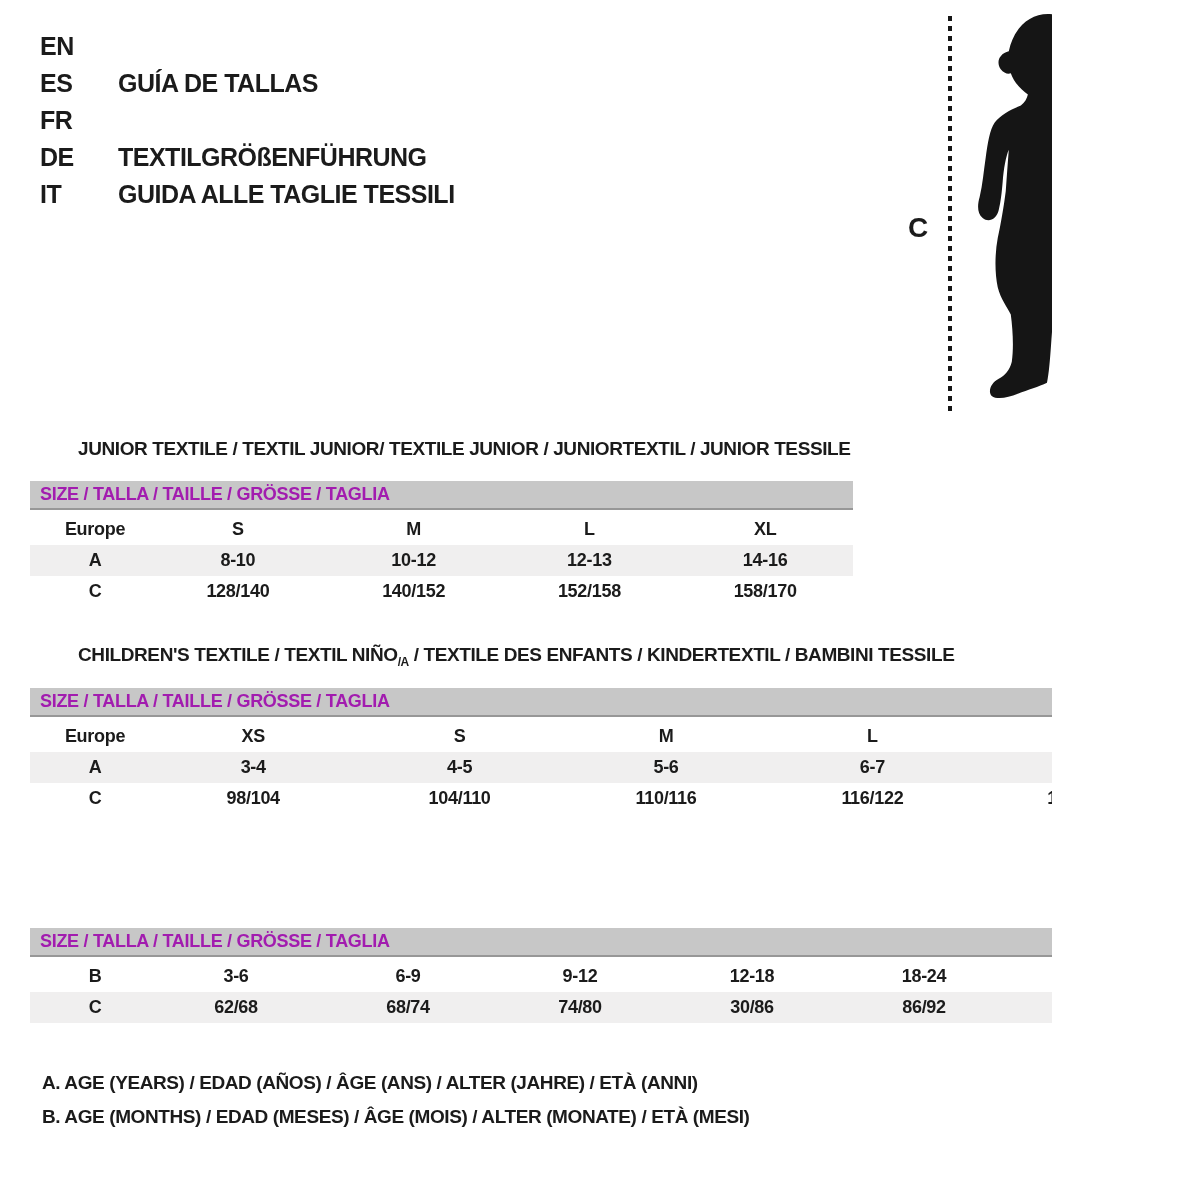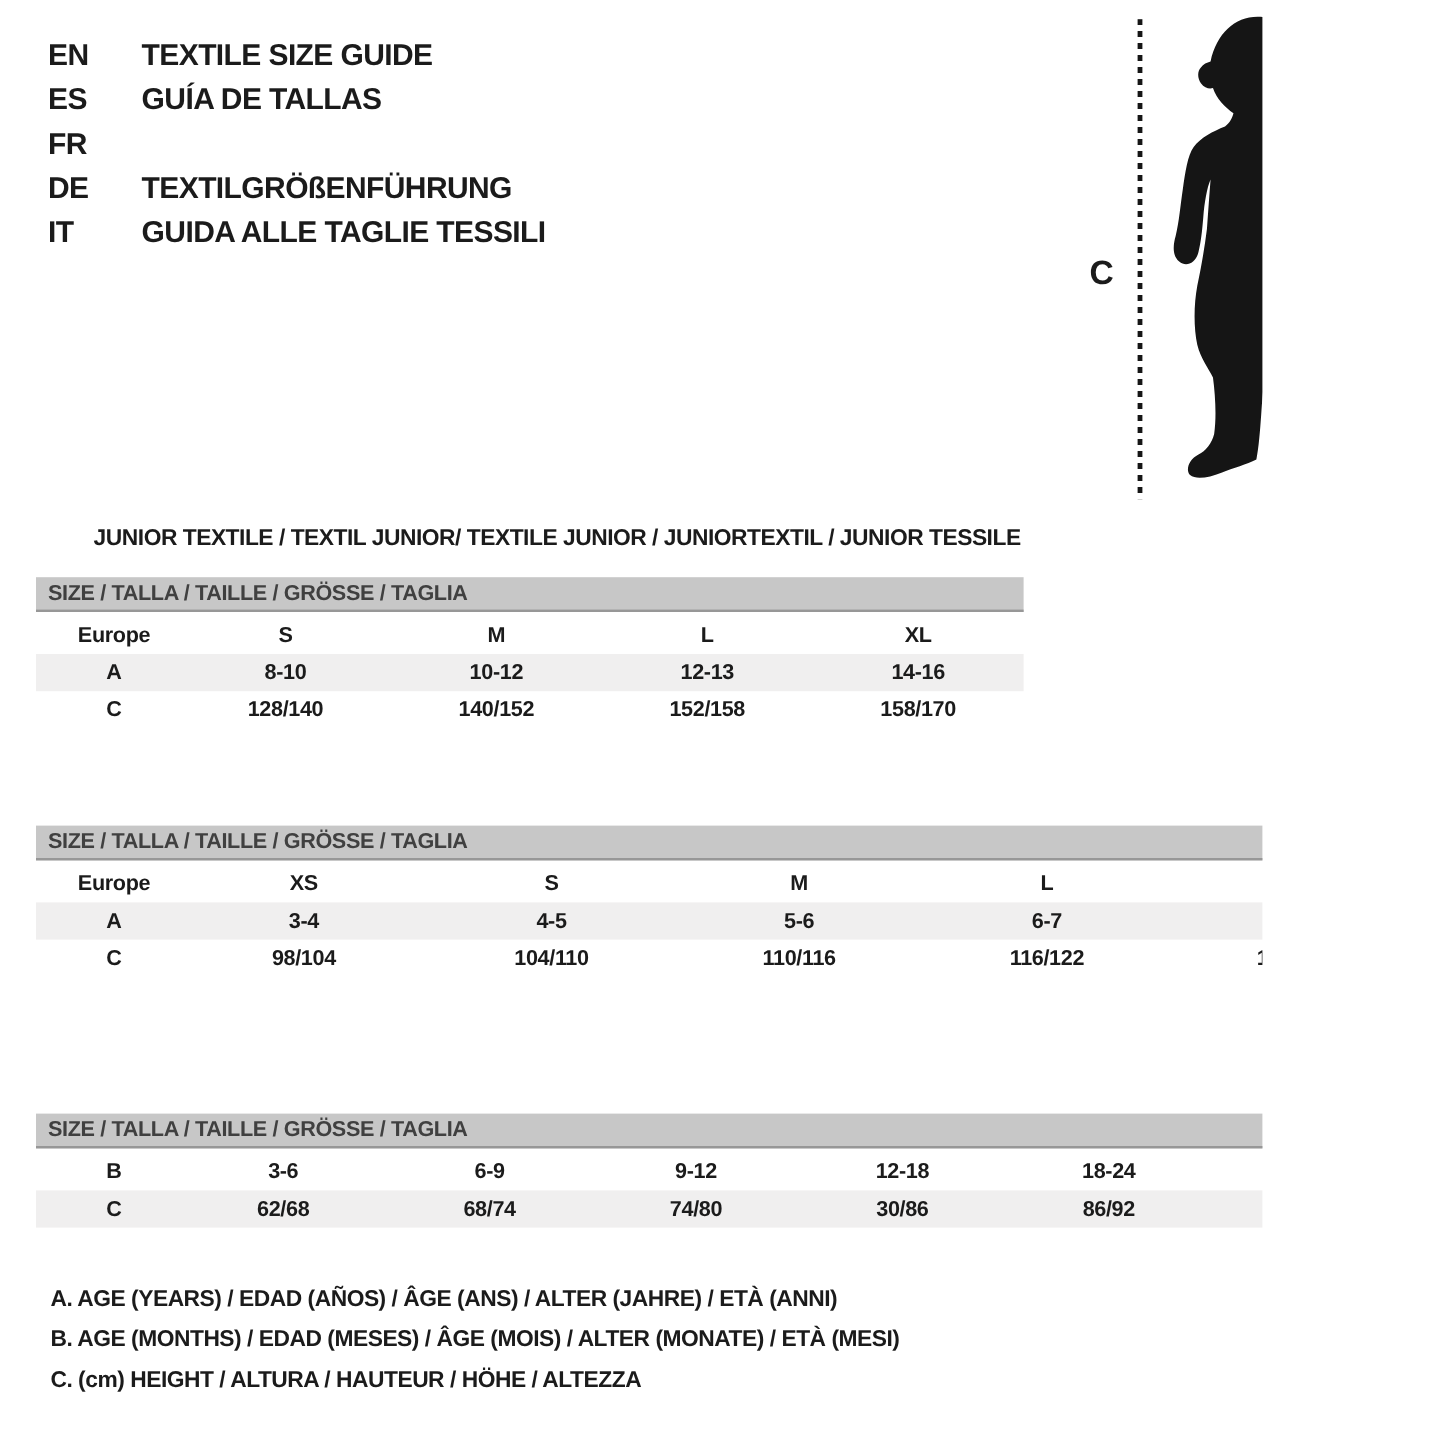--- a/index.html
+++ b/index.html
@@ -35,21 +35,21 @@
   .heading-2l { line-height: 34px; }
 
   
   .table { position: absolute; left: 30px; }
   .t-junior { top: 481px; width: 823px; }
   .t-children { top: 688px; width: 1152px; }
   .t-babies { top: 928px; width: 1152px; }
   .size-bar {
     height: 29px; line-height: 26px; padding-left: 10px;
     background: #c7c7c7; border-bottom: 2px solid #979797;
-    color: #404040; font-size: 18px; margin-bottom: 4px; white-space: nowrap;
+    color: #a21caf; font-size: 18px; margin-bottom: 4px; white-space: nowrap;
   }
   .t-row { display: grid; align-items: center; height: 31px; font-size: 18px; }
   .cols-4 .t-row { grid-template-columns: 120px repeat(4, 1fr); }
   .cols-5 .t-row { grid-template-columns: 120px repeat(5, 1fr); }
   .cols-6 .t-row { grid-template-columns: 120px repeat(6, 1fr); }
   .t-label { padding-left: 10px; text-align: center; }
   .t-cell { text-align: center; }
   .stripe { background: #f0efef; }
 
   
@@ -57,21 +57,20 @@
   .legend-line { font-size: 19px; line-height: 34px; letter-spacing: -0.4px; white-space: nowrap; }
 </style>
 </head>
 <body>
 
 <div class="page">
 
   <div class="lang-block">
     <div class="lang-row">
       <span class="lang-code">EN</span>
-      <span class="lang-title">TEXTILE SIZE GUIDE</span>
     </div>
     <div class="lang-row">
       <span class="lang-code">ES</span>
       <span class="lang-title">GUÍA DE TALLAS</span>
     </div>
     <div class="lang-row">
       <span class="lang-code">FR</span>
     </div>
     <div class="lang-row">
       <span class="lang-code">DE</span>
@@ -158,20 +157,21 @@
     </div>
     <div class="t-row">
       <div class="t-label">C</div>
       <div class="t-cell">128/140</div>
       <div class="t-cell">140/152</div>
       <div class="t-cell">152/158</div>
       <div class="t-cell">158/170</div>
     </div>
   </div>
 
+  <div class="sec-heading" style="top:644px"><span>CHILDREN'S TEXTILE / TEXTIL NIÑO</span><span class="sub">/A</span><span> / TEXTILE DES ENFANTS / KINDERTEXTIL / BAMBINI TESSILE</span></div>
   <div class="table t-children cols-5">
     <div class="size-bar">SIZE / TALLA / TAILLE / GRÖSSE / TAGLIA</div>
     <div class="t-row">
       <div class="t-label">Europe</div>
       <div class="t-cell">XS</div>
       <div class="t-cell">S</div>
       <div class="t-cell">M</div>
       <div class="t-cell">L</div>
       <div class="t-cell">XL</div>
     </div>
@@ -211,16 +211,15 @@
       <div class="t-cell">74/80</div>
       <div class="t-cell">30/86</div>
       <div class="t-cell">86/92</div>
       <div class="t-cell">92/98</div>
     </div>
   </div>
 
   <div class="legend">
     <div class="legend-line">A. AGE (YEARS) / EDAD (AÑOS) / ÂGE (ANS) / ALTER (JAHRE) / ETÀ (ANNI)</div>
     <div class="legend-line">B. AGE (MONTHS) / EDAD (MESES) / ÂGE (MOIS) / ALTER (MONATE) / ETÀ (MESI)</div>
-    <div class="legend-line">C. (cm) HEIGHT / ALTURA / HAUTEUR / HÖHE / ALTEZZA</div>
   </div>
 
 </div>
 
 </body></html>

